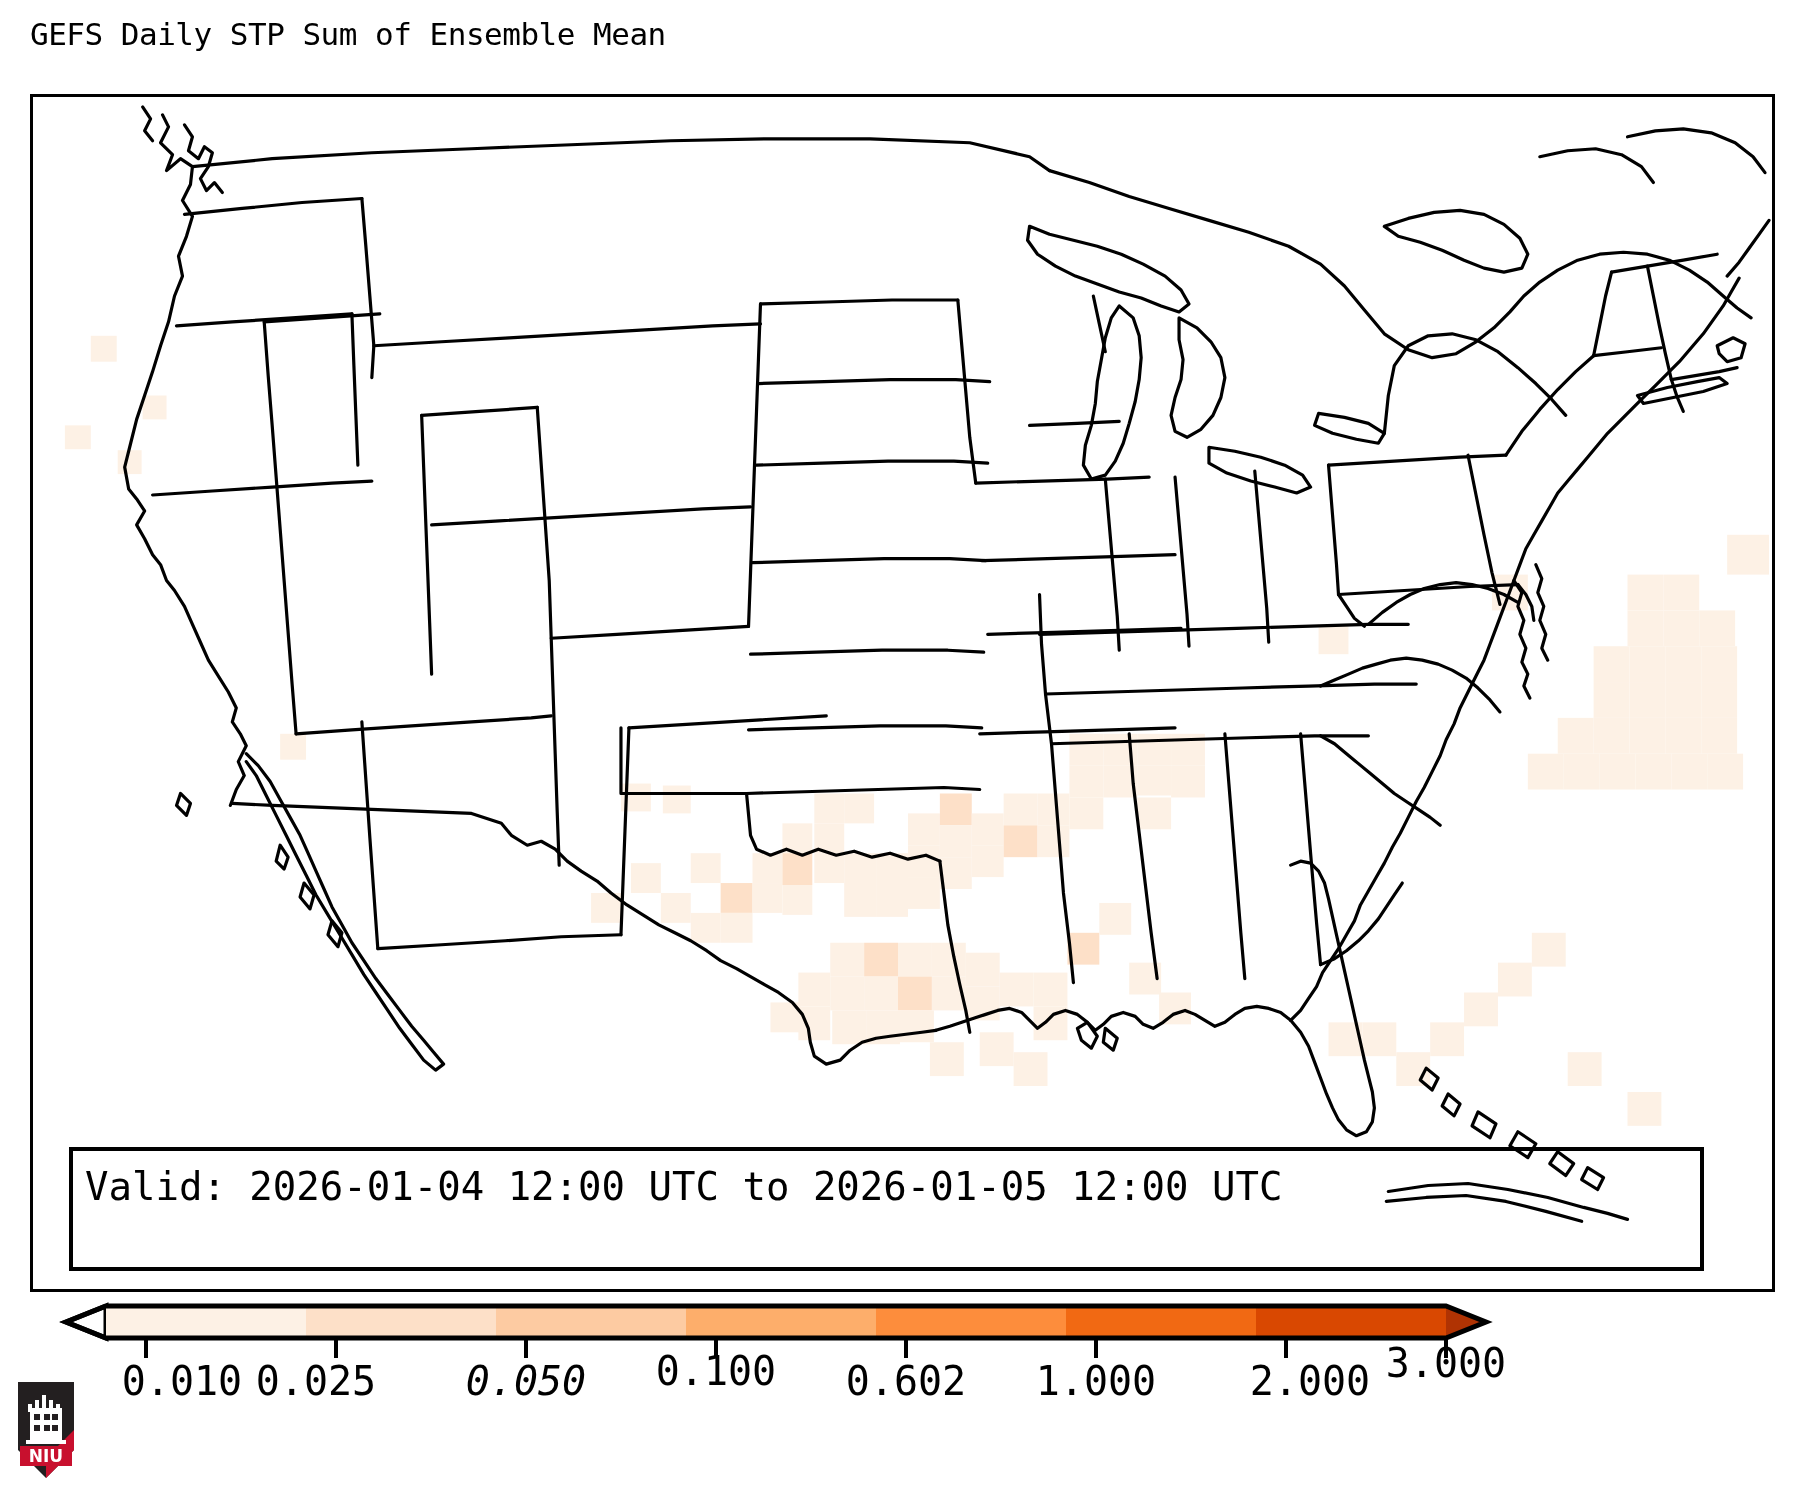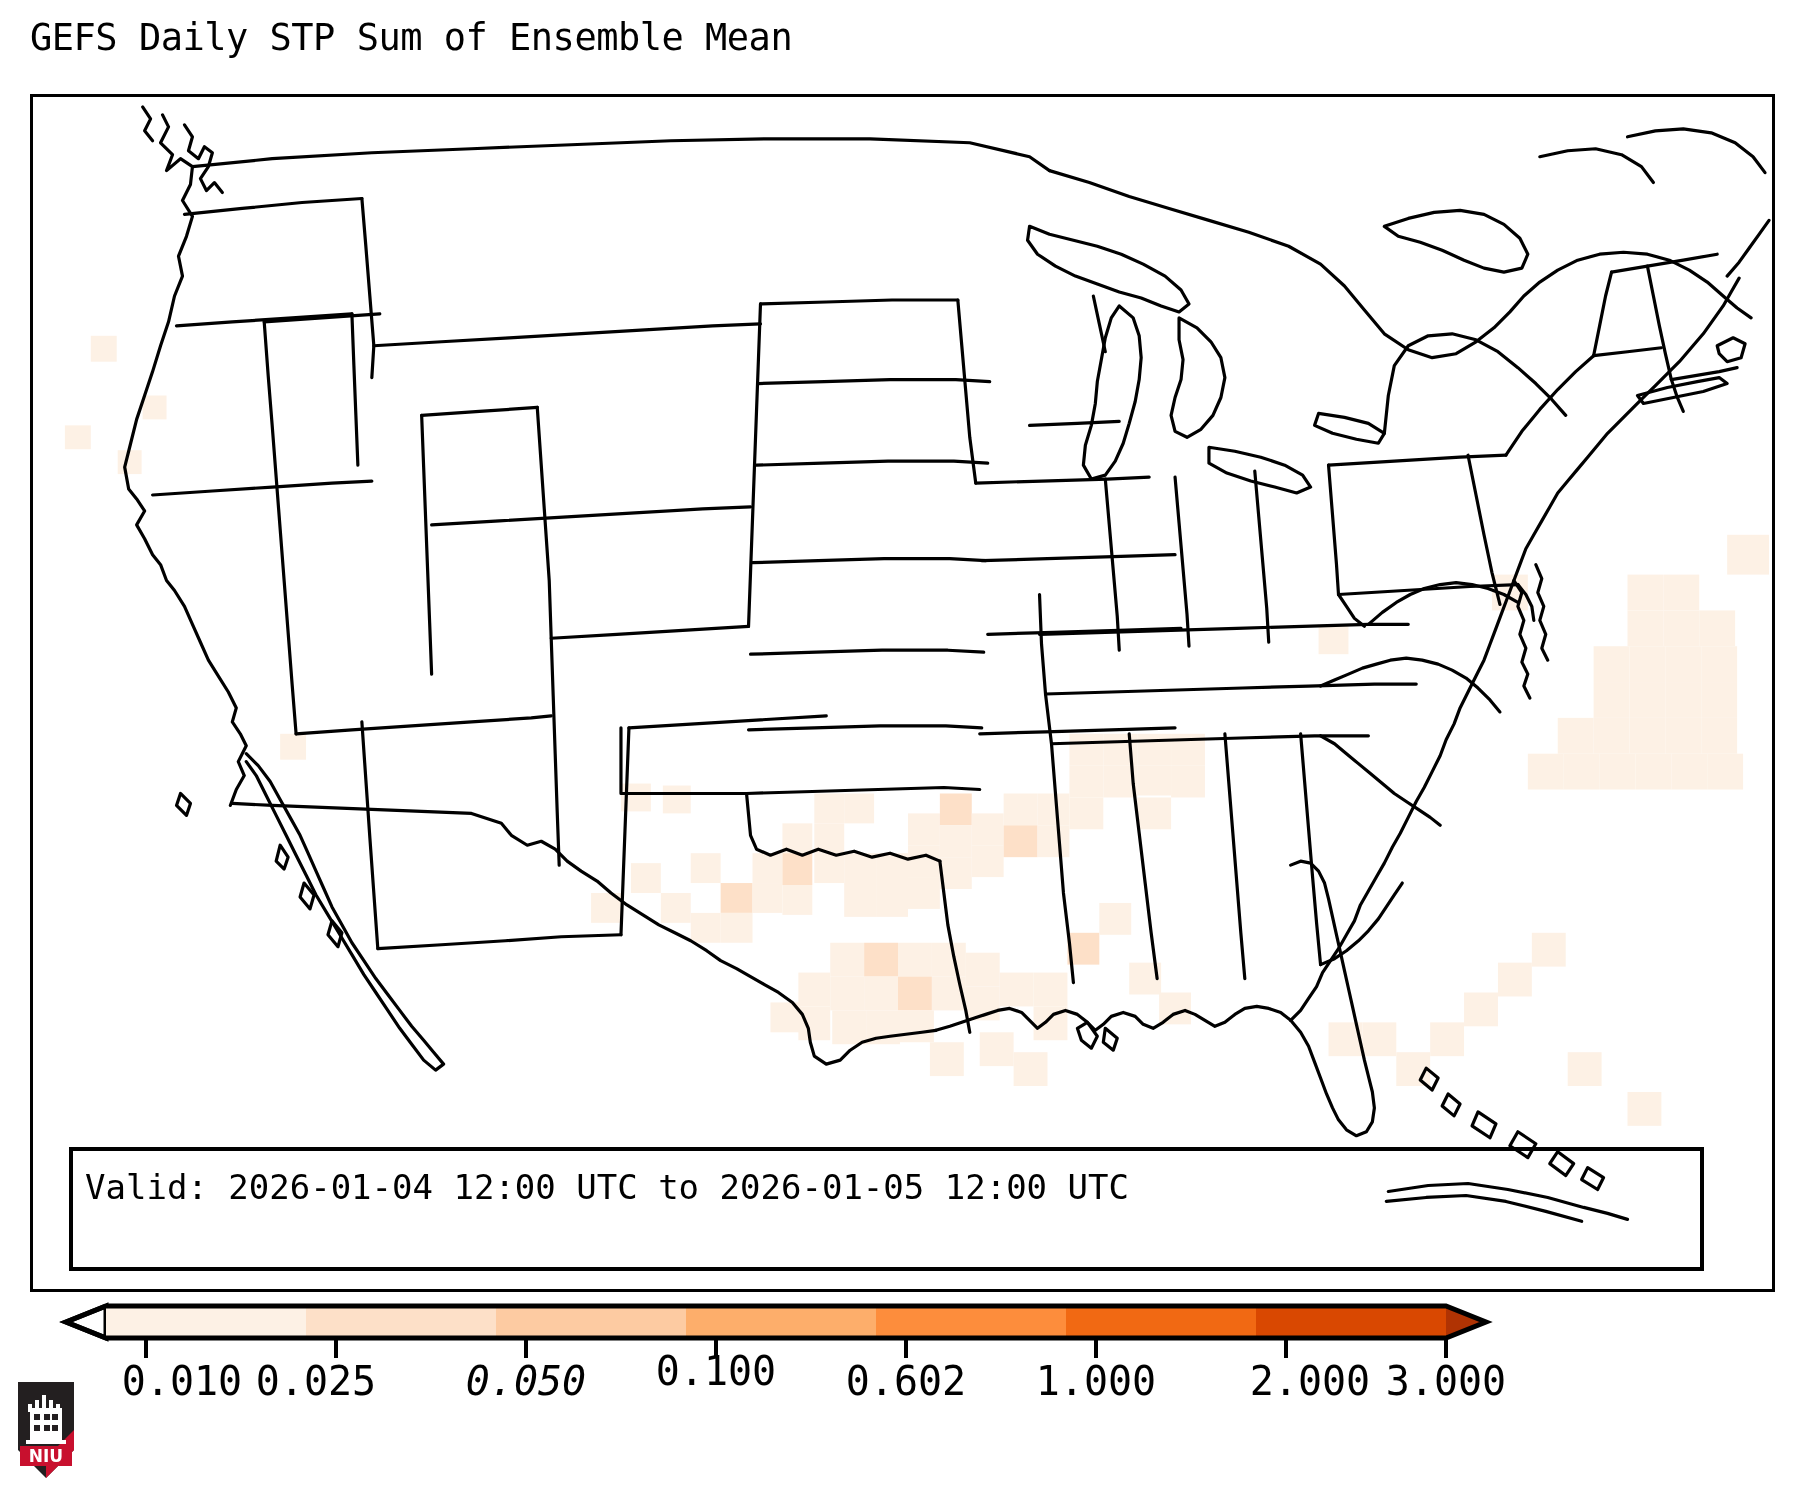--- a/index.html
+++ b/index.html
@@ -13,21 +13,21 @@
     position: relative;
     font-family: "DejaVu Sans Mono", "Liberation Mono", monospace;
     overflow: hidden;
   }
 
   
   #page-title {
     position: absolute;
     left: 30px;
     top: 16px;
-    font-size: 37px;
+    font-size: 31px;
     letter-spacing: -0.5px;
     color: #000;
     white-space: nowrap;
   }
 
   
   #map-frame {
     position: absolute;
     left: 30px;
     top: 94px;
@@ -52,21 +52,21 @@
     left: 36px;
     top: 1050px;
     width: 1635px;
     height: 124px;
     border: 4px solid #000;
     box-sizing: border-box;
     background: transparent;
     padding: 10px 0 0 12px;
   }
   .info-line {
-    font-size: 34px;
+    font-size: 39px;
     line-height: 52px;
     color: #000;
     white-space: pre;
   }
 
   
   #colorbar-wrap {
     position: absolute;
     left: 0;
     top: 1300px;
@@ -486,21 +486,21 @@
     </g>
   </svg>
 
   <div class="cbar-tick-label" style="left:146px;  top:58px;margin-left:36px;">0.010</div>
   <div class="cbar-tick-label" style="left:316px;  top:58px;">0.025</div>
   <div class="cbar-tick-label" style="left:526px;  top:58px;font-style:italic;">0.050</div>
   <div class="cbar-tick-label" style="left:716px;  top:48px;">0.100</div>
   <div class="cbar-tick-label" style="left:906px;  top:58px;">0.602</div>
   <div class="cbar-tick-label" style="left:1096px; top:58px;">1.000</div>
   <div class="cbar-tick-label" style="left:1286px; top:58px;margin-left:24px;">2.000</div>
-  <div class="cbar-tick-label" style="left:1446px; top:58px;">3.000</div>
+  <div class="cbar-tick-label" style="left:1446px; top:40px;">3.000</div>
 
 </div>
 
 <svg id="niu-logo" viewBox="0 0 64 104">
 
   <path d="M4,4 L32,4 L60,4 L60,72 L32,100 L4,72 Z" fill="#231f20"></path>
 
   <path d="M60,52 L60,72 L32,100 L32,80 Z" fill="#c8102e"></path>
 
   <g fill="#ffffff">

